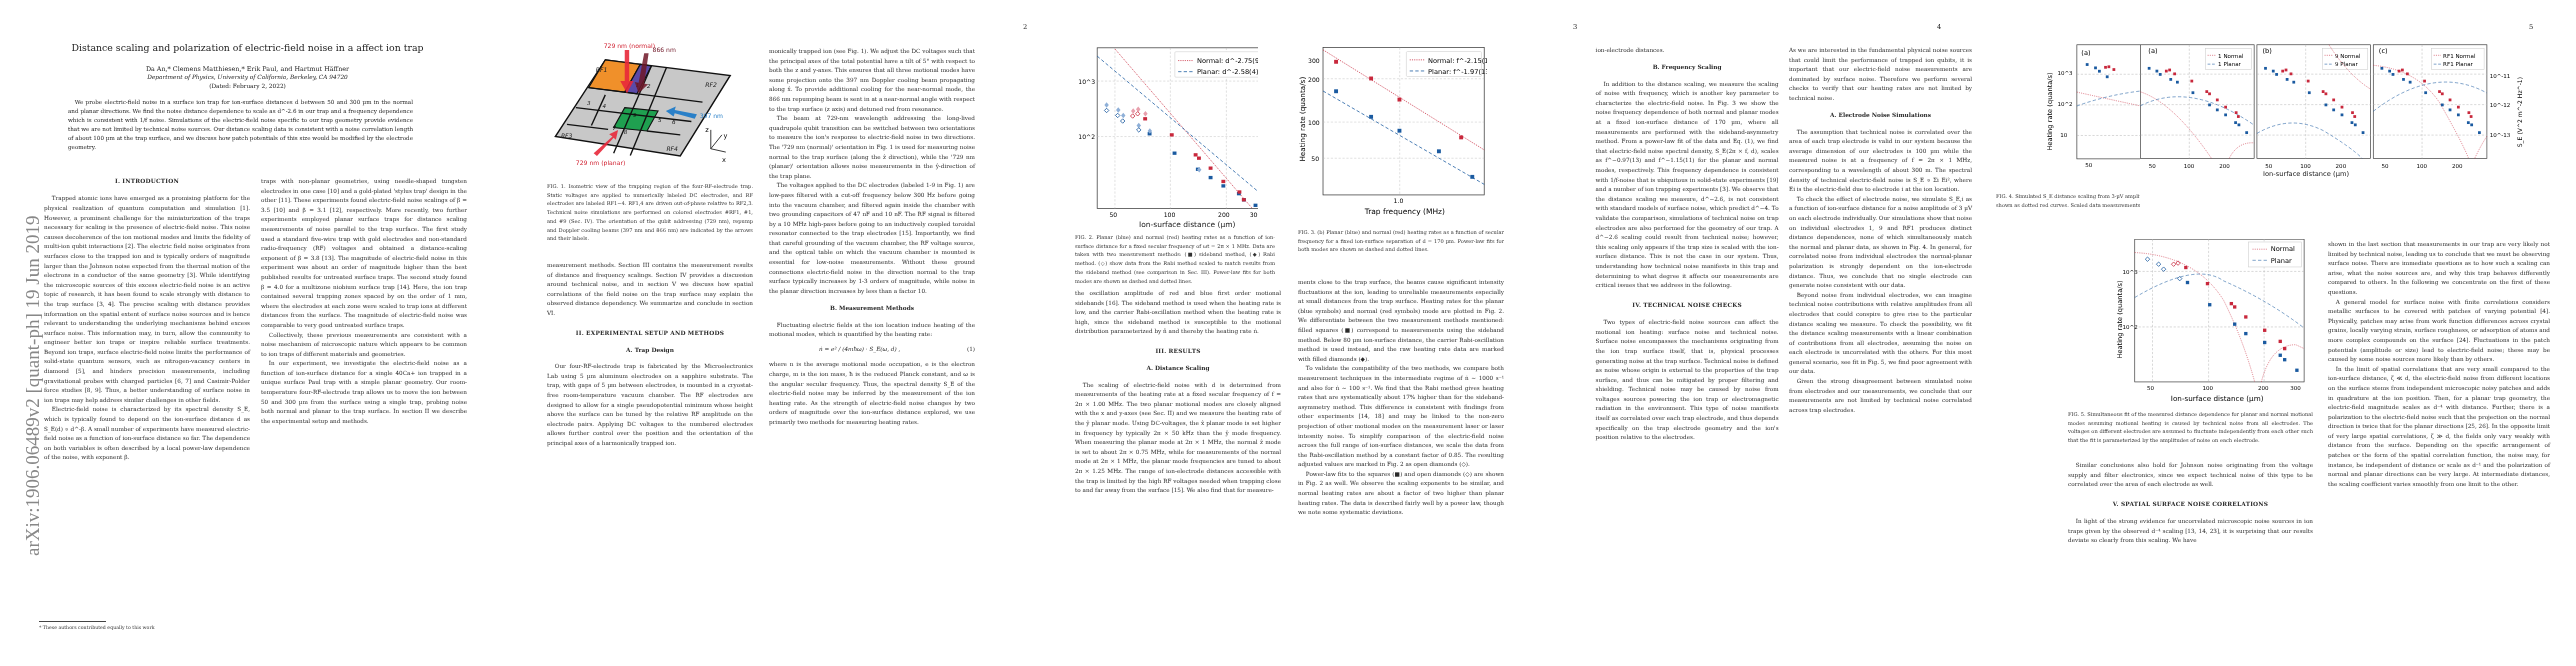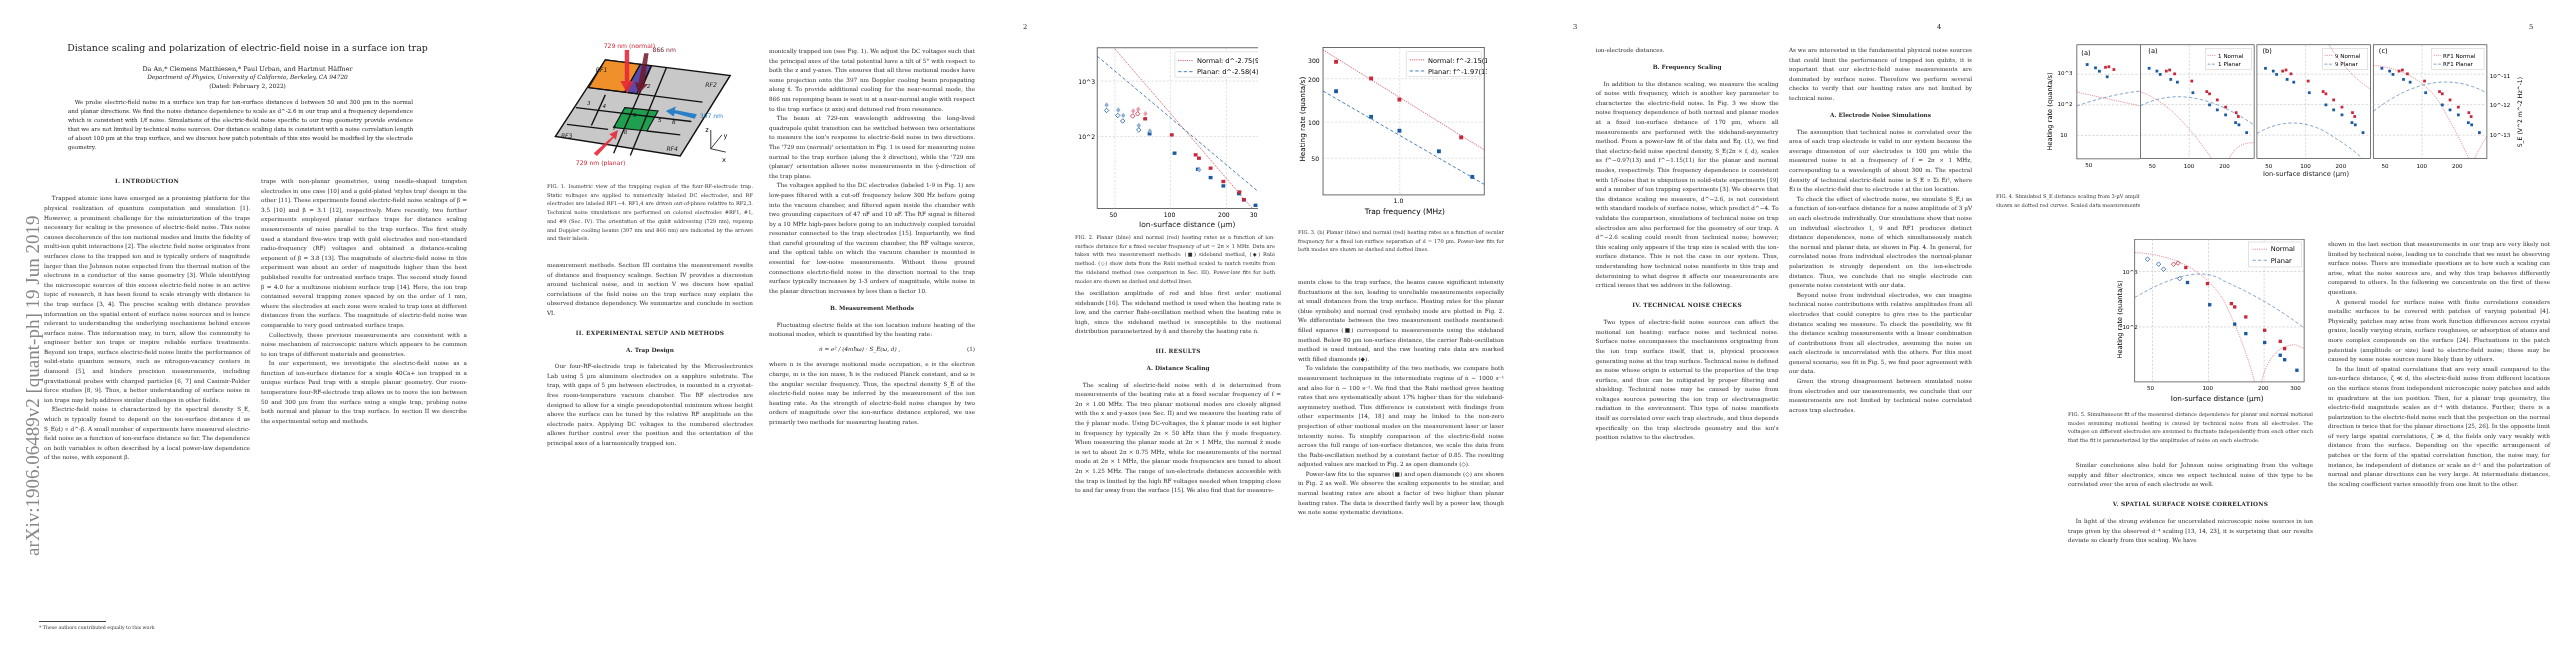--- a/index.html
+++ b/index.html
@@ -23,22 +23,22 @@
   .chart-text { font-family:"DejaVu Sans","Liberation Sans",sans-serif; }
   svg text { font-family:"DejaVu Sans","Liberation Sans",sans-serif; }
 </style>
 </head>
 <body>
 
 <div class="page" style="left:0;width:503px;">
   <div class="arxiv-side">
       <span>arXiv:1906.06489v2  [quant-ph]  19 Jun 2019</span>
     </div>
-  <div class="title">Distance scaling and polarization of electric-field noise in a surface ion trap</div>
-  <div class="authors">Da An,* Clemens Matthiesen,* Paul Urban, and Hartmut Häffner</div>
+  <div class="title">Distance scaling and polarization of electric-field noise in a affect ion trap</div>
+  <div class="authors">Da An,* Clemens Matthiesen,* Erik Paul, and Hartmut Häffner</div>
   <div class="affil">Department of Physics, University of California, Berkeley, CA 94720</div>
   <div class="dated">(Dated: February 2, 2022)</div>
   <div class="abstract">We probe electric-field noise in a surface ion trap for ion-surface distances d between 50 and 300 µm in the normal and planar directions. We find the noise distance dependence to scale as d^-2.6 in our trap and a frequency dependence which is consistent with 1/f noise. Simulations of the electric-field noise specific to our trap geometry provide evidence that we are not limited by technical noise sources. Our distance scaling data is consistent with a noise correlation length of about 100 µm at the trap surface, and we discuss how patch potentials of this size would be modified by the electrode geometry.</div>
 
   <div class="col" style="left:44px;top:167px;width:206px;">
     <div class="sec">I.   INTRODUCTION</div>
     <p>Trapped atomic ions have emerged as a promising platform for the physical realization of quantum computation and simulation [1]. However, a prominent challenge for the miniaturization of the traps necessary for scaling is the presence of electric-field noise. This noise causes decoherence of the ion motional modes and limits the fidelity of multi-ion qubit interactions [2]. The electric field noise originates from surfaces close to the trapped ion and is typically orders of magnitude larger than the Johnson noise expected from the thermal motion of the electrons in a conductor of the same geometry [3]. While identifying the microscopic sources of this excess electric-field noise is an active topic of research, it has been found to scale strongly with distance to the trap surface [3, 4]. The precise scaling with distance provides information on the spatial extent of surface noise sources and is hence relevant to understanding the underlying mechanisms behind excess surface noise. This information may, in turn, allow the community to engineer better ion traps or inspire reliable surface treatments. Beyond ion traps, surface electric-field noise limits the performance of solid-state quantum sensors, such as nitrogen-vacancy centers in diamond [5], and hinders precision measurements, including gravitational probes with charged particles [6, 7] and Casimir-Polder force studies [8, 9]. Thus, a better understanding of surface noise in ion traps may help address similar challenges in other fields.</p>
     <p>Electric-field noise is characterized by its spectral density S_E, which is typically found to depend on the ion-surface distance d as S_E(d) ∝ d^-β. A small number of experiments have measured electric-field noise as a function of ion-surface distance so far. The dependence on both variables is often described by a local power-law dependence of the noise, with exponent β.</p>
   </div>
   <div class="footnote-rule"></div>

